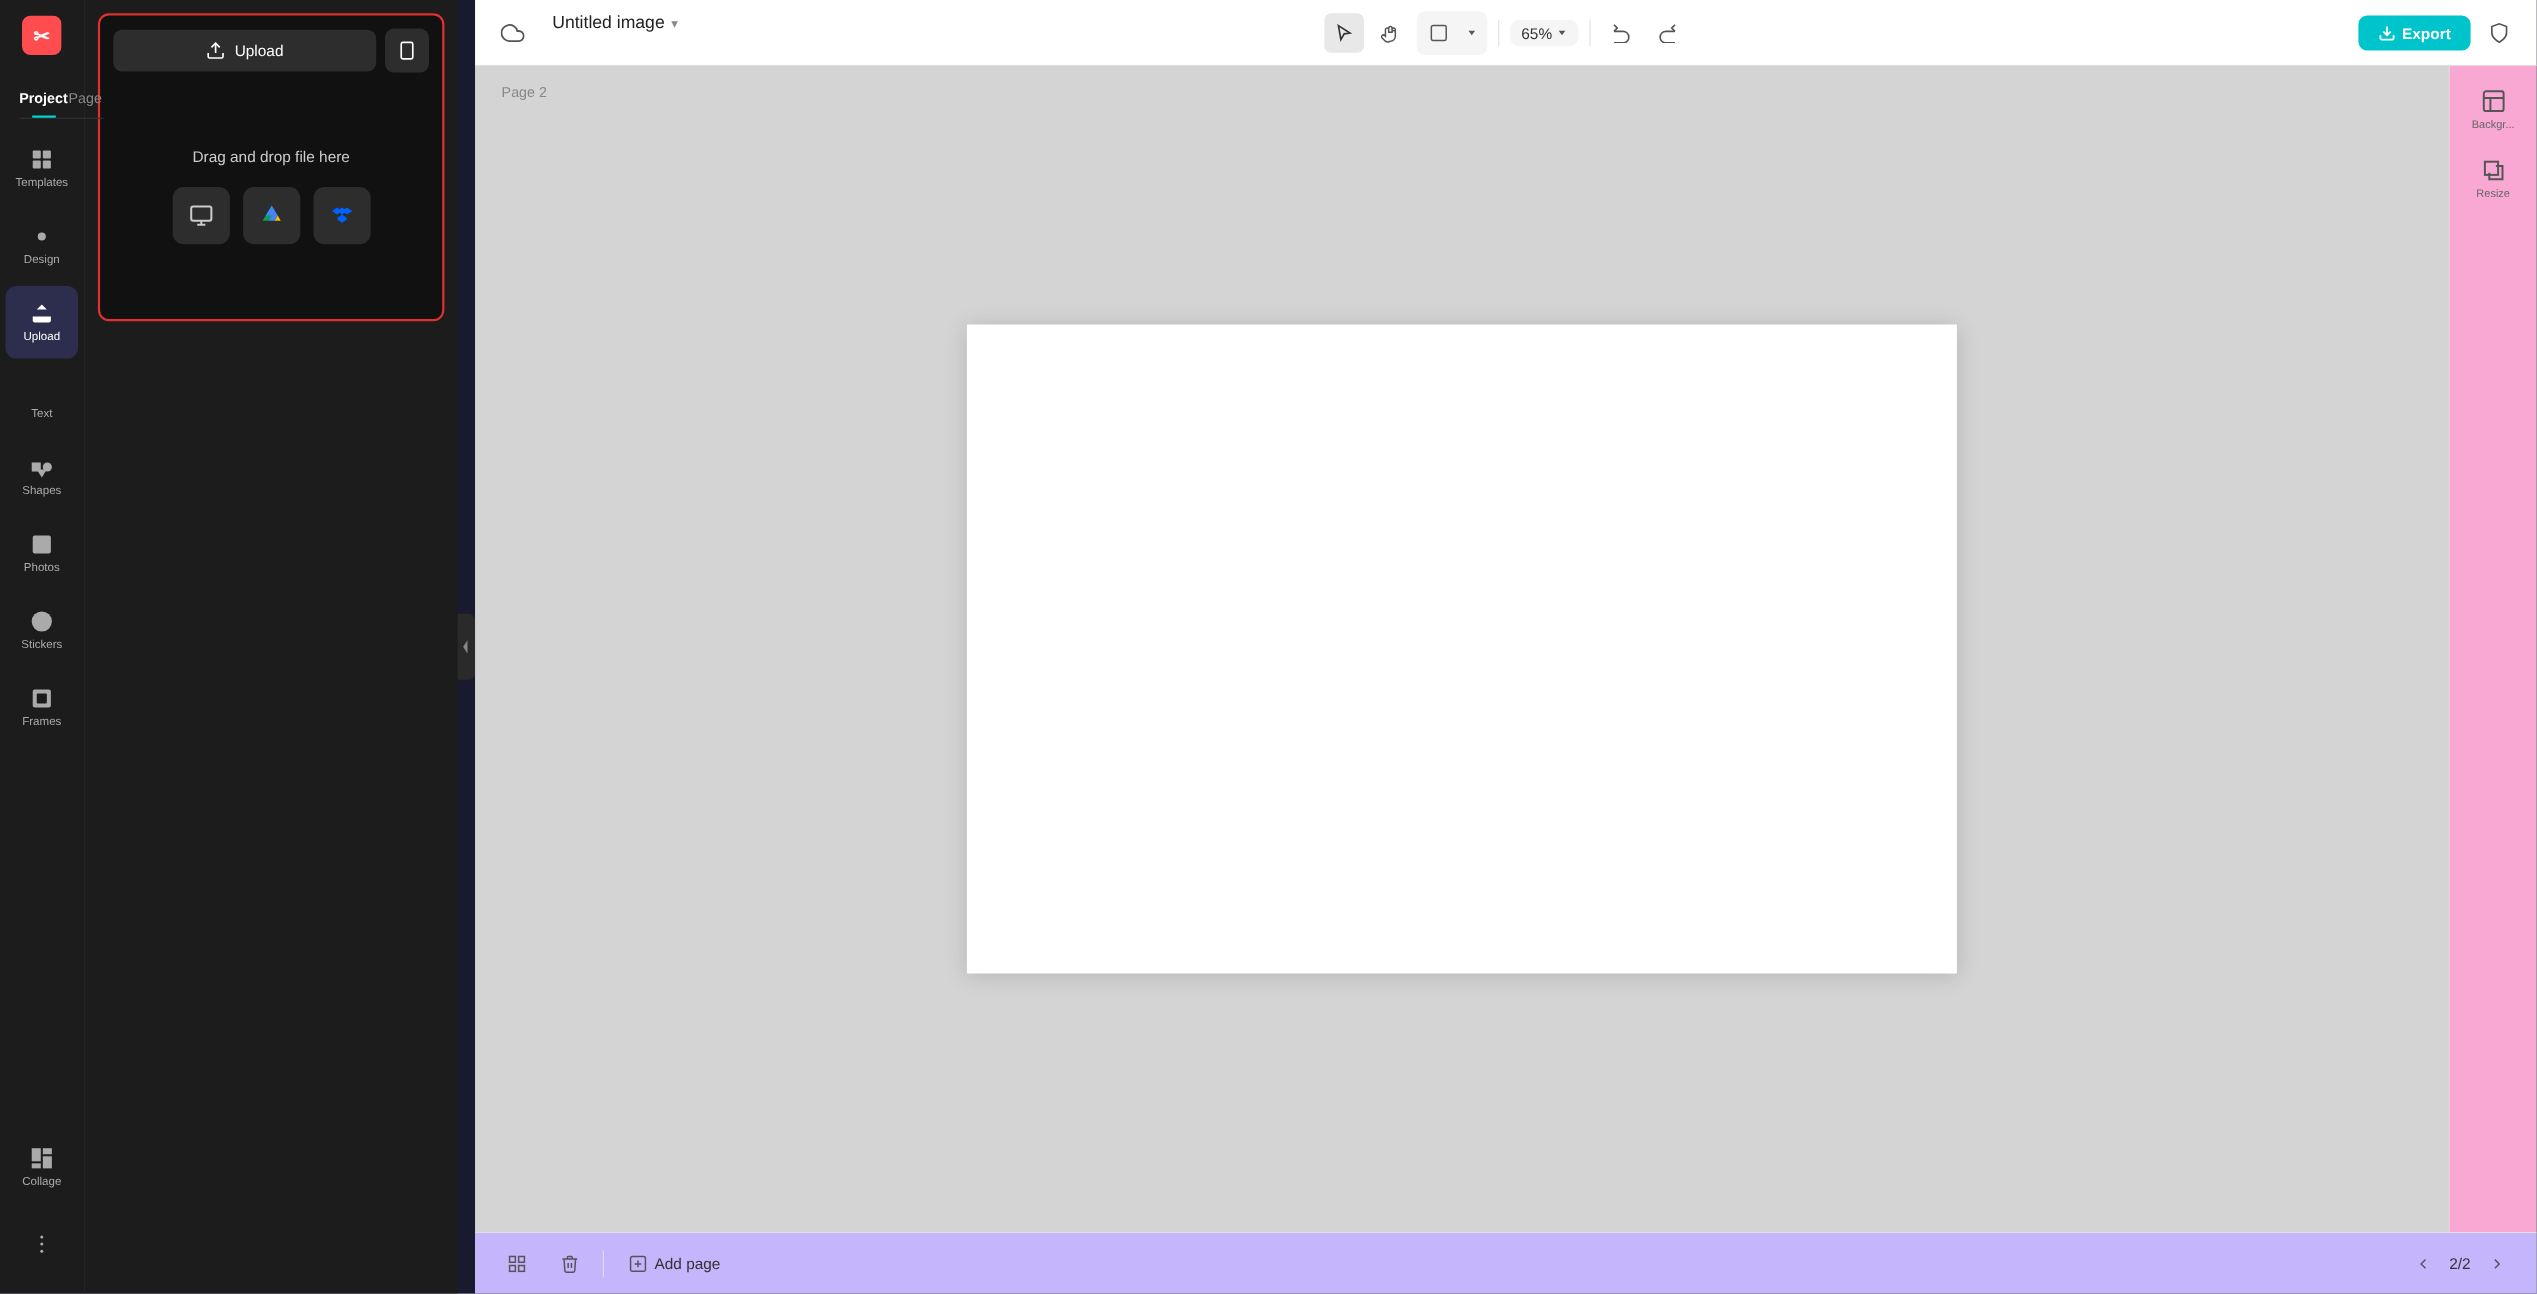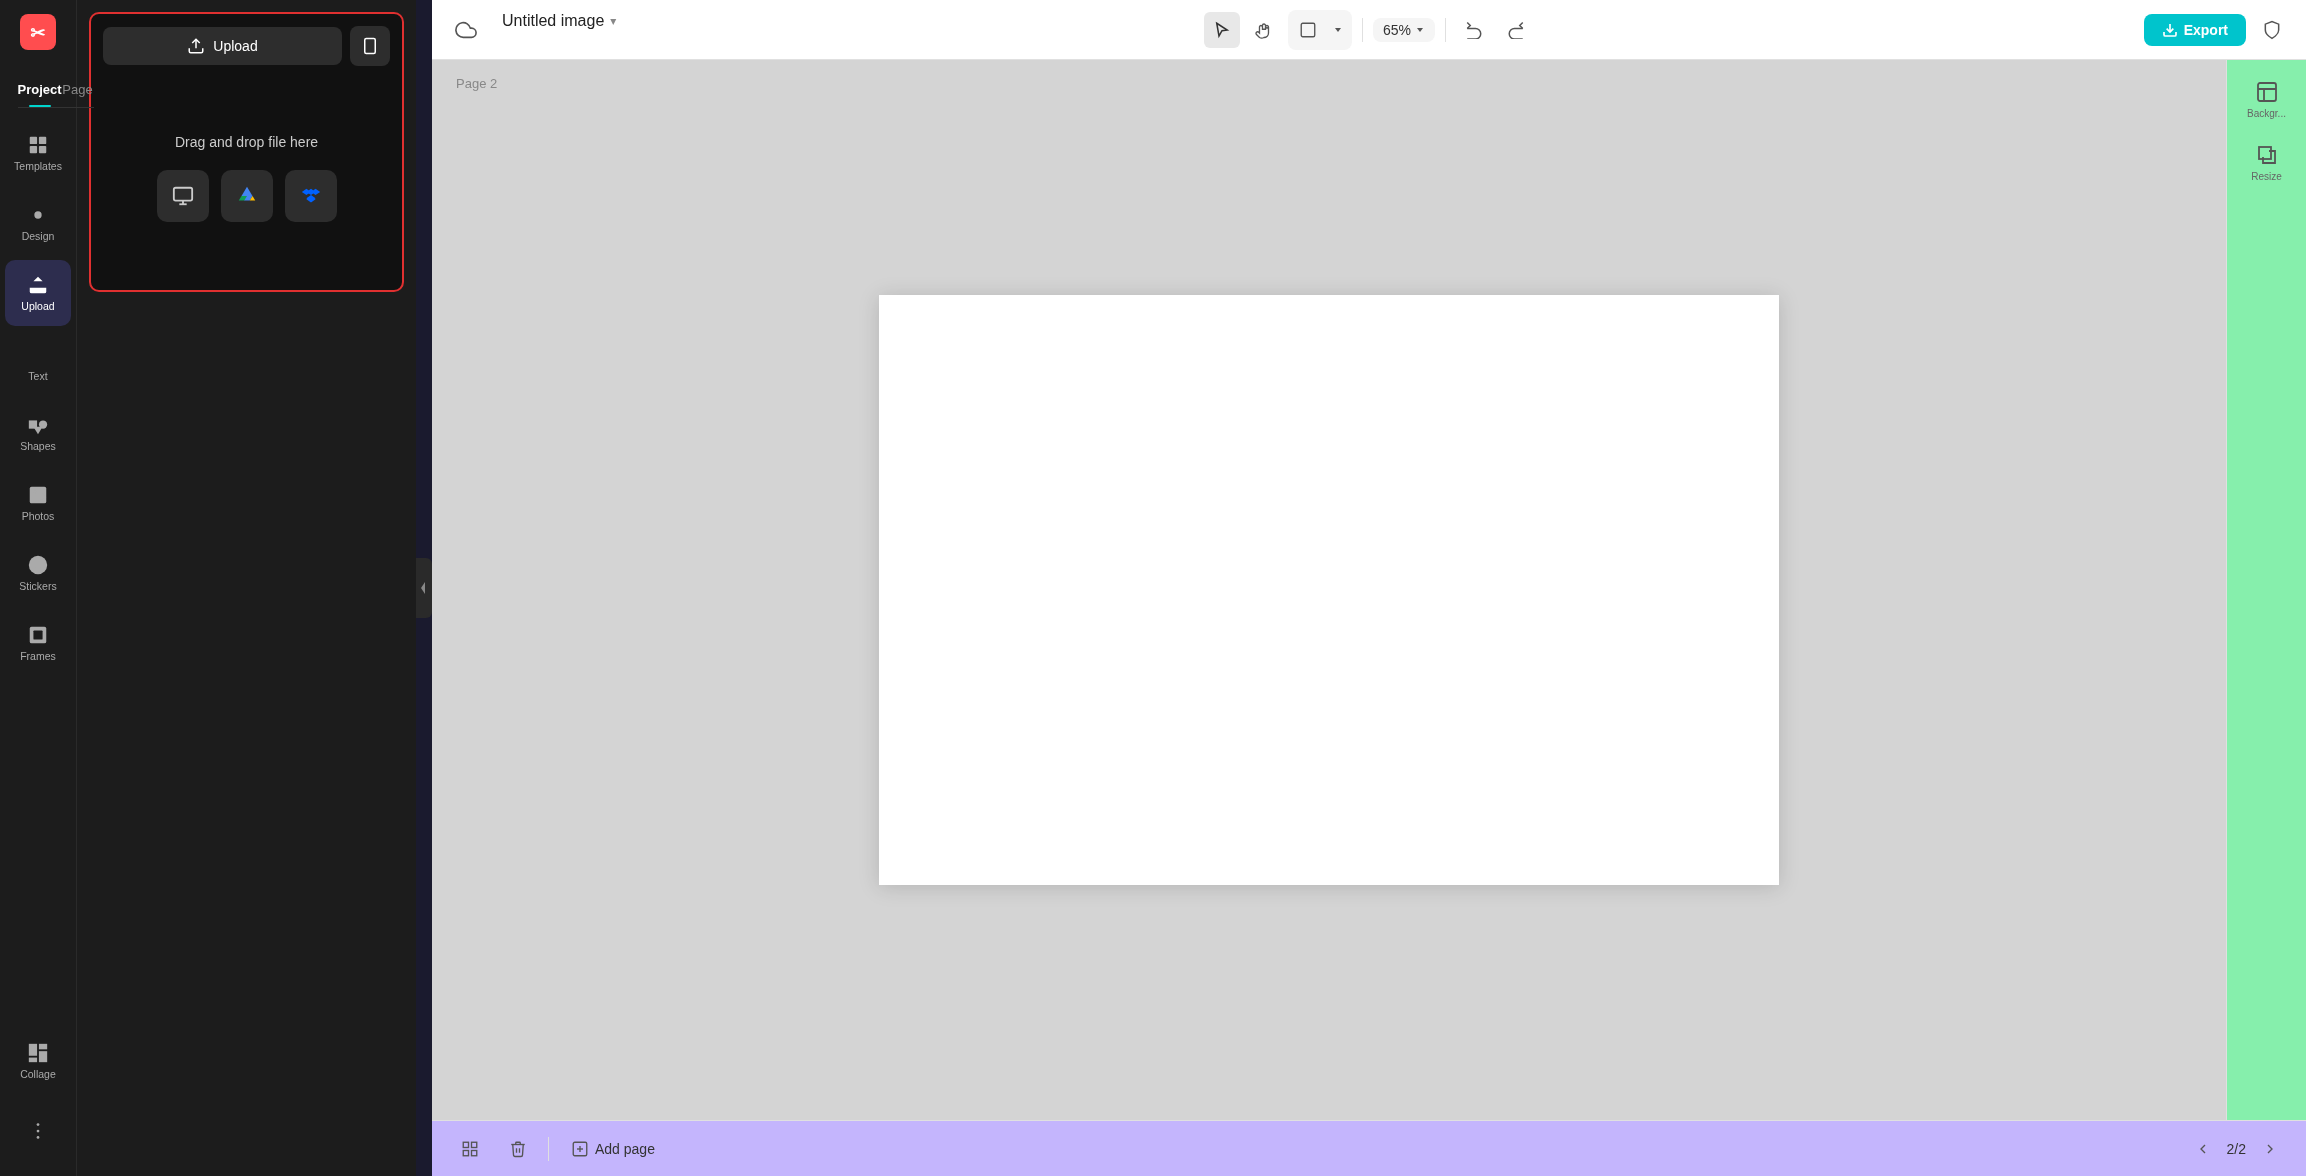--- a/index.html
+++ b/index.html
@@ -283,21 +283,21 @@
     .canvas-page {
       background: #fff;
       width: 900px;
       height: 590px;
       box-shadow: 0 2px 20px rgba(0,0,0,0.15);
     }
 
     
     .right-panel {
       width: 80px;
-      background: #86efac;
+      background: #f9a8d4;
       border-left: 1px solid #e0e0e0;
       display: flex;
       flex-direction: column;
       align-items: center;
       padding: 12px 8px;
       gap: 8px;
     }
 
     .right-panel-item {
       display: flex;

